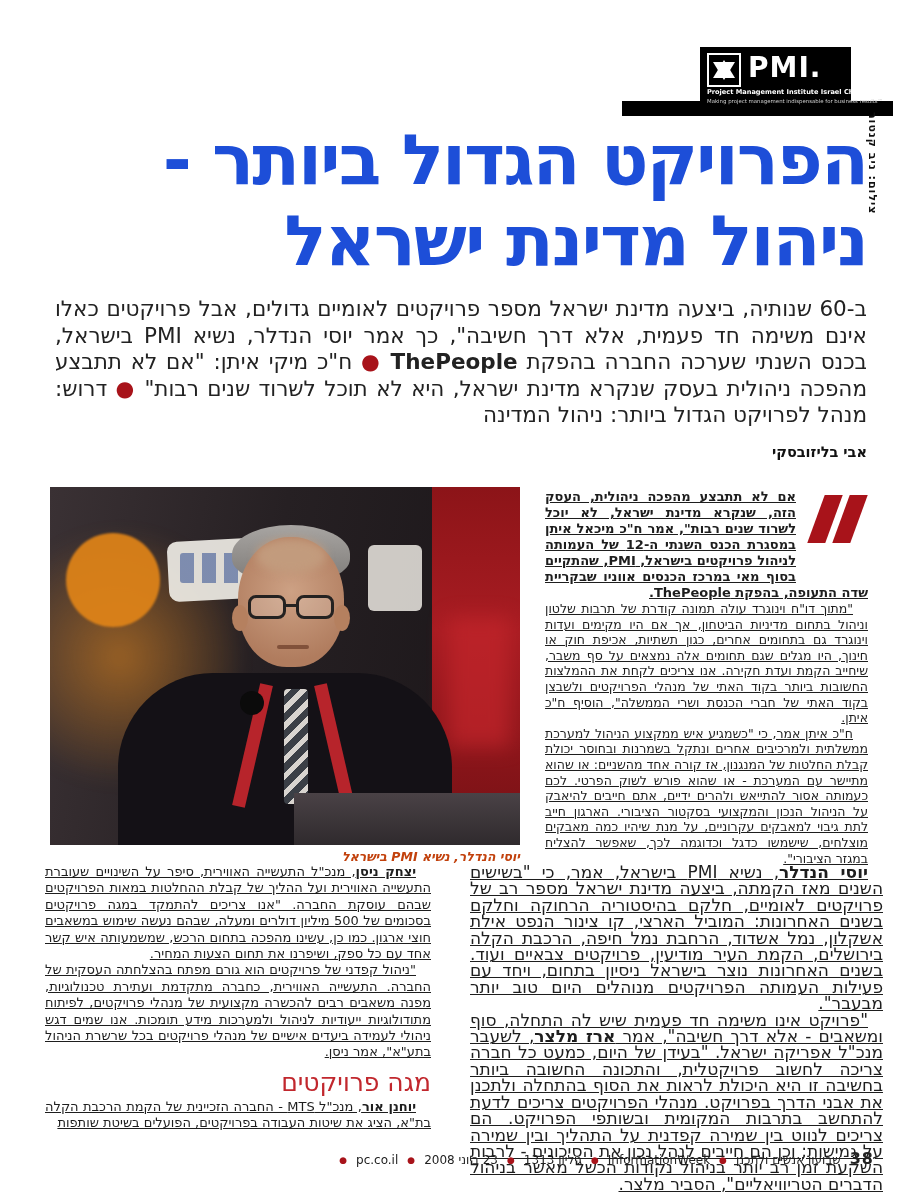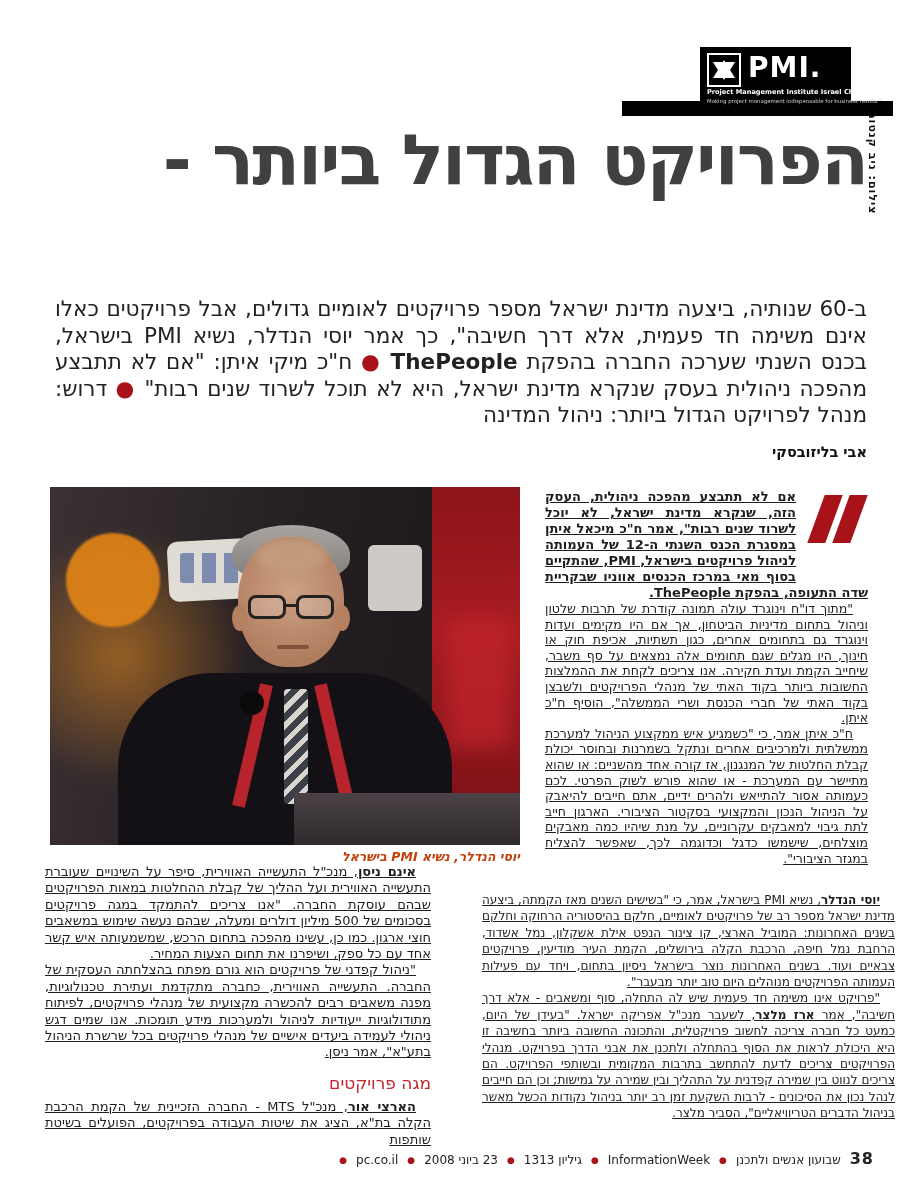--- a/index.html
+++ b/index.html
@@ -16,36 +16,36 @@
   .tri.down{top:7px;border-top:18px solid #fff;}
   .logo-word{position:absolute;left:48px;top:4px;color:#fff;font-size:28px;font-weight:700;letter-spacing:1px;}
   .logo-line1{position:absolute;left:7px;top:41px;color:#fff;font-size:6.6px;font-weight:700;white-space:nowrap;}
   .logo-line2{position:absolute;left:7px;top:51px;color:#cfcfcf;font-size:5.4px;white-space:nowrap;}
 
   .vcredit{position:absolute;left:866px;top:112px;writing-mode:vertical-rl;
            font-size:11px;font-weight:700;letter-spacing:1px;color:#111;}
 
   
   .headline{position:absolute;right:33px;left:40px;top:120px;margin:0;text-align:right;
-            font-size:70px;line-height:81px;font-weight:700;letter-spacing:-2px;color:#404040;}
+            font-size:70px;line-height:81px;font-weight:700;letter-spacing:-2px;color:#1d4ed8;}
   .lead{position:absolute;right:33px;left:55px;top:296px;font-size:21.5px;line-height:26.5px;
         text-align:justify;color:#222;}
   .lead .b{font-weight:700;}
   .byline{position:absolute;right:33px;top:444px;font-size:14.5px;font-weight:700;color:#111;}
 
   
   .col{position:absolute;text-align:justify;}
   .col-right{left:545px;width:323px;top:489px;font-size:12.5px;line-height:15.6px;}
   .col-bl{left:45px;width:386px;top:864px;font-size:13px;line-height:16.4px;}
-  .col-br{left:482px;width:413px;top:864px;font-size:12px;line-height:16.4px;margin-top:28px;}
+  .col-br{left:470px;width:413px;top:864px;font-size:17px;line-height:16.4px;}
   .para{margin:0;text-indent:15px;text-align:justify;text-decoration:underline;}
   .para.lede{text-indent:0;font-weight:700;font-size:13px;line-height:16px;}
   .b{font-weight:700;}
   .red{color:var(--accent,#a8131a);}
-  .red-head{margin:10px 0 4px 0;font-size:17px;line-height:24px;font-weight:400;
+  .red-head{margin:10px 0 4px 0;font-size:25px;line-height:24px;font-weight:400;
             color:var(--heading,#c1272d);text-align:right;text-indent:0;}
 
   
   .pullquote{float:right;width:60px;height:58px;margin:2px 0 22px 12px;position:relative;}
   .qbar{position:absolute;top:4px;width:18px;height:48px;background:var(--accent,#a8131a);transform:skewX(-20deg);}
   .qbar.q1{left:8px;}
   .qbar.q2{left:33px;}
 
   
   .photo{position:absolute;left:50px;top:487px;width:470px;height:358px;overflow:hidden;background:#241f22;}
@@ -104,20 +104,21 @@
       <div class="tri down"></div>
     </div>
     <div class="logo-word">PMI.</div>
     <div class="logo-line1">Project Management Institute Israel Chapter</div>
     <div class="logo-line2">Making project management indispensable for business results™</div>
   </div>
   <div class="vcredit">צילום: ניב קנטור</div>
 
   <h1 class="headline">
     <span>הפרויקט הגדול ביותר -</span><br>
+    <span>ניהול מדינת ישראל</span>
   </h1>
 
   <div class="lead"><span>ב-60 שנותיה, ביצעה מדינת ישראל מספר פרויקטים לאומיים גדולים, אבל פרויקטים כאלו אינם משימה חד פעמית, אלא דרך חשיבה", כך אמר יוסי הנדלר, נשיא PMI בישראל, בכנס השנתי שערכה החברה בהפקת </span><span class="b">ThePeople</span><span> </span><span class="red">●</span><span> ח"כ מיקי איתן: "אם לא תתבצע מהפכה ניהולית בעסק שנקרא מדינת ישראל, היא לא תוכל לשרוד שנים רבות" </span><span class="red">●</span><span> דרוש: מנהל לפרויקט הגדול ביותר: ניהול המדינה</span></div>
   <div class="byline">אבי בליזובסקי</div>
 
   <div class="photo">
     <div class="ph ph-bg"></div>
     <div class="ph ph-glow"></div>
     <div class="ph ph-circle"></div>
     <div class="ph ph-sign1"></div>
@@ -151,26 +152,26 @@
     </div>
     <div>
         <p class="para lede"><span>אם לא תתבצע מהפכה ניהולית, העסק הזה, שנקרא מדינת ישראל, לא יוכל לשרוד שנים רבות", אמר ח"כ מיכאל איתן במסגרת הכנס השנתי ה-12 של העמותה לניהול פרויקטים בישראל, PMI, שהתקיים בסוף מאי במרכז הכנסים אווניו שבקריית שדה התעופה, בהפקת </span><span class="b">ThePeople.</span></p>
         <p class="para"><span>"מתוך דו"ח וינוגרד עולה תמונה קודרת של תרבות שלטון וניהול בתחום מדיניות הביטחון, אך אם היו מקימים ועדות וינוגרד גם בתחומים אחרים, כגון תשתיות, אכיפת חוק או חינוך, היו מגלים שגם תחומים אלה נמצאים על סף משבר, שיחייב הקמת ועדת חקירה. אנו צריכים לקחת את ההמלצות החשובות ביותר בקוד האתי של מנהלי הפרויקטים ולשבצן בקוד האתי של חברי הכנסת ושרי הממשלה", הוסיף ח"כ איתן.</span></p>
         <p class="para"><span>ח"כ איתן אמר, כי "כשמגיע איש ממקצוע הניהול למערכת ממשלתית ולמרכיבים אחרים ונתקל בשמרנות ובחוסר יכולת קבלת החלטות של המנגנון, אז קורה אחד מהשניים: או שהוא מתיישר עם המערכת - או שהוא פורש לשוק הפרטי. לכם כעמותה אסור להתייאש ולהרים ידיים, אתם חייבים להיאבק על הניהול הנכון והמקצועי בסקטור הציבורי. הארגון חייב לתת גיבוי למאבקים עקרוניים, על מנת שיהיו כמה מאבקים מוצלחים, שישמשו כדגל וכדוגמה לכך, שאפשר להצליח במגזר הציבורי".</span></p>
       </div>
   </div>
 
   <div class="col col-bl">
     <div>
-        <p class="para"><span class="b">אינם ניסן</span><span>, מנכ"ל התעשייה האווירית, סיפר על השינויים שעוברת התעשייה האווירית ועל ההליך של קבלת ההחלטות במאות הפרויקטים שבהם עוסקת החברה. "אנו צריכים להתמקד במגה פרויקטים בסכומים של 500 מיליון דולרים ומעלה, שבהם נעשה שימוש במשאבים חוצי ארגון. כמו כן, עשינו מהפכה בתחום הרכש, שמשמעותה איש קשר אחד עם כל ספק, ושיפרנו את תחום הצעות המחיר.</span></p>
+        <p class="para"><span class="b">יצחק ניסן</span><span>, מנכ"ל התעשייה האווירית, סיפר על השינויים שעוברת התעשייה האווירית ועל ההליך של קבלת ההחלטות במאות הפרויקטים שבהם עוסקת החברה. "אנו צריכים להתמקד במגה פרויקטים בסכומים של 500 מיליון דולרים ומעלה, שבהם נעשה שימוש במשאבים חוצי ארגון. כמו כן, עשינו מהפכה בתחום הרכש, שמשמעותה איש קשר אחד עם כל ספק, ושיפרנו את תחום הצעות המחיר.</span></p>
         <p class="para"><span>"ניהול קפדני של פרויקטים הוא גורם מפתח בהצלחתה העסקית של החברה. התעשייה האווירית, כחברה מתקדמת ועתירת טכנולוגיות, מפנה משאבים רבים להכשרה מקצועית של מנהלי פרויקטים, לפיתוח מתודולוגיות ייעודיות לניהול ולמערכות מידע תומכות. אנו שמים דגש ניהולי לעמידה ביעדים אישיים של מנהלי פרויקטים בכל שרשרת הניהול בתע"א", אמר ניסן.</span></p>
       </div>
     <h2 class="red-head">מגה פרויקטים</h2>
     <div>
-        <p class="para"><span class="b">הארצי אור</span><span>, מנכ"ל MTS - החברה הזכיינית של הקמת הרכבת הקלה בת"א, הציג את שיטות העבודה בפרויקטים, הפועלים בשיטת שותפות</span></p>
+        <p class="para"><span class="b">יוחנן אור</span><span>, מנכ"ל MTS - החברה הזכיינית של הקמת הרכבת הקלה בת"א, הציג את שיטות העבודה בפרויקטים, הפועלים בשיטת שותפות</span></p>
       </div>
   </div>
 
   <div class="col col-br">
     <div>
         <p class="para"><span class="b">יוסי הנדלר</span><span>, נשיא PMI בישראל, אמר, כי "בשישים השנים מאז הקמתה, ביצעה מדינת ישראל מספר רב של פרויקטים לאומיים, חלקם בהיסטוריה הרחוקה וחלקם בשנים האחרונות: המוביל הארצי, קו צינור הנפט אילת אשקלון, נמל אשדוד, הרחבת נמל חיפה, הרכבת הקלה בירושלים, הקמת העיר מודיעין, פרויקטים צבאיים ועוד. בשנים האחרונות נוצר בישראל ניסיון בתחום, ויחד עם פעילות העמותה הפרויקטים מנוהלים היום טוב יותר מבעבר".</span></p>
         <p class="para"><span>"פרויקט אינו משימה חד פעמית שיש לה התחלה, סוף ומשאבים - אלא דרך חשיבה", אמר </span><span class="b">ארז מלצר</span><span>, לשעבר מנכ"ל אפריקה ישראל. "בעידן של היום, כמעט כל חברה צריכה לחשוב פרויקטלית, והתכונה החשובה ביותר בחשיבה זו היא היכולת לראות את הסוף בהתחלה ולתכנן את אבני הדרך בפרויקט. מנהלי הפרויקטים צריכים לדעת להתחשב בתרבות המקומית ובשותפי הפרויקט. הם צריכים לנווט בין שמירה קפדנית על התהליך ובין שמירה על גמישות; וכן הם חייבים לנהל נכון את הסיכונים - לרבות השקעת זמן רב יותר בניהול נקודות הכשל מאשר בניהול הדברים הטריוויאליים", הסביר מלצר.</span></p>
       </div>
   </div>
 

